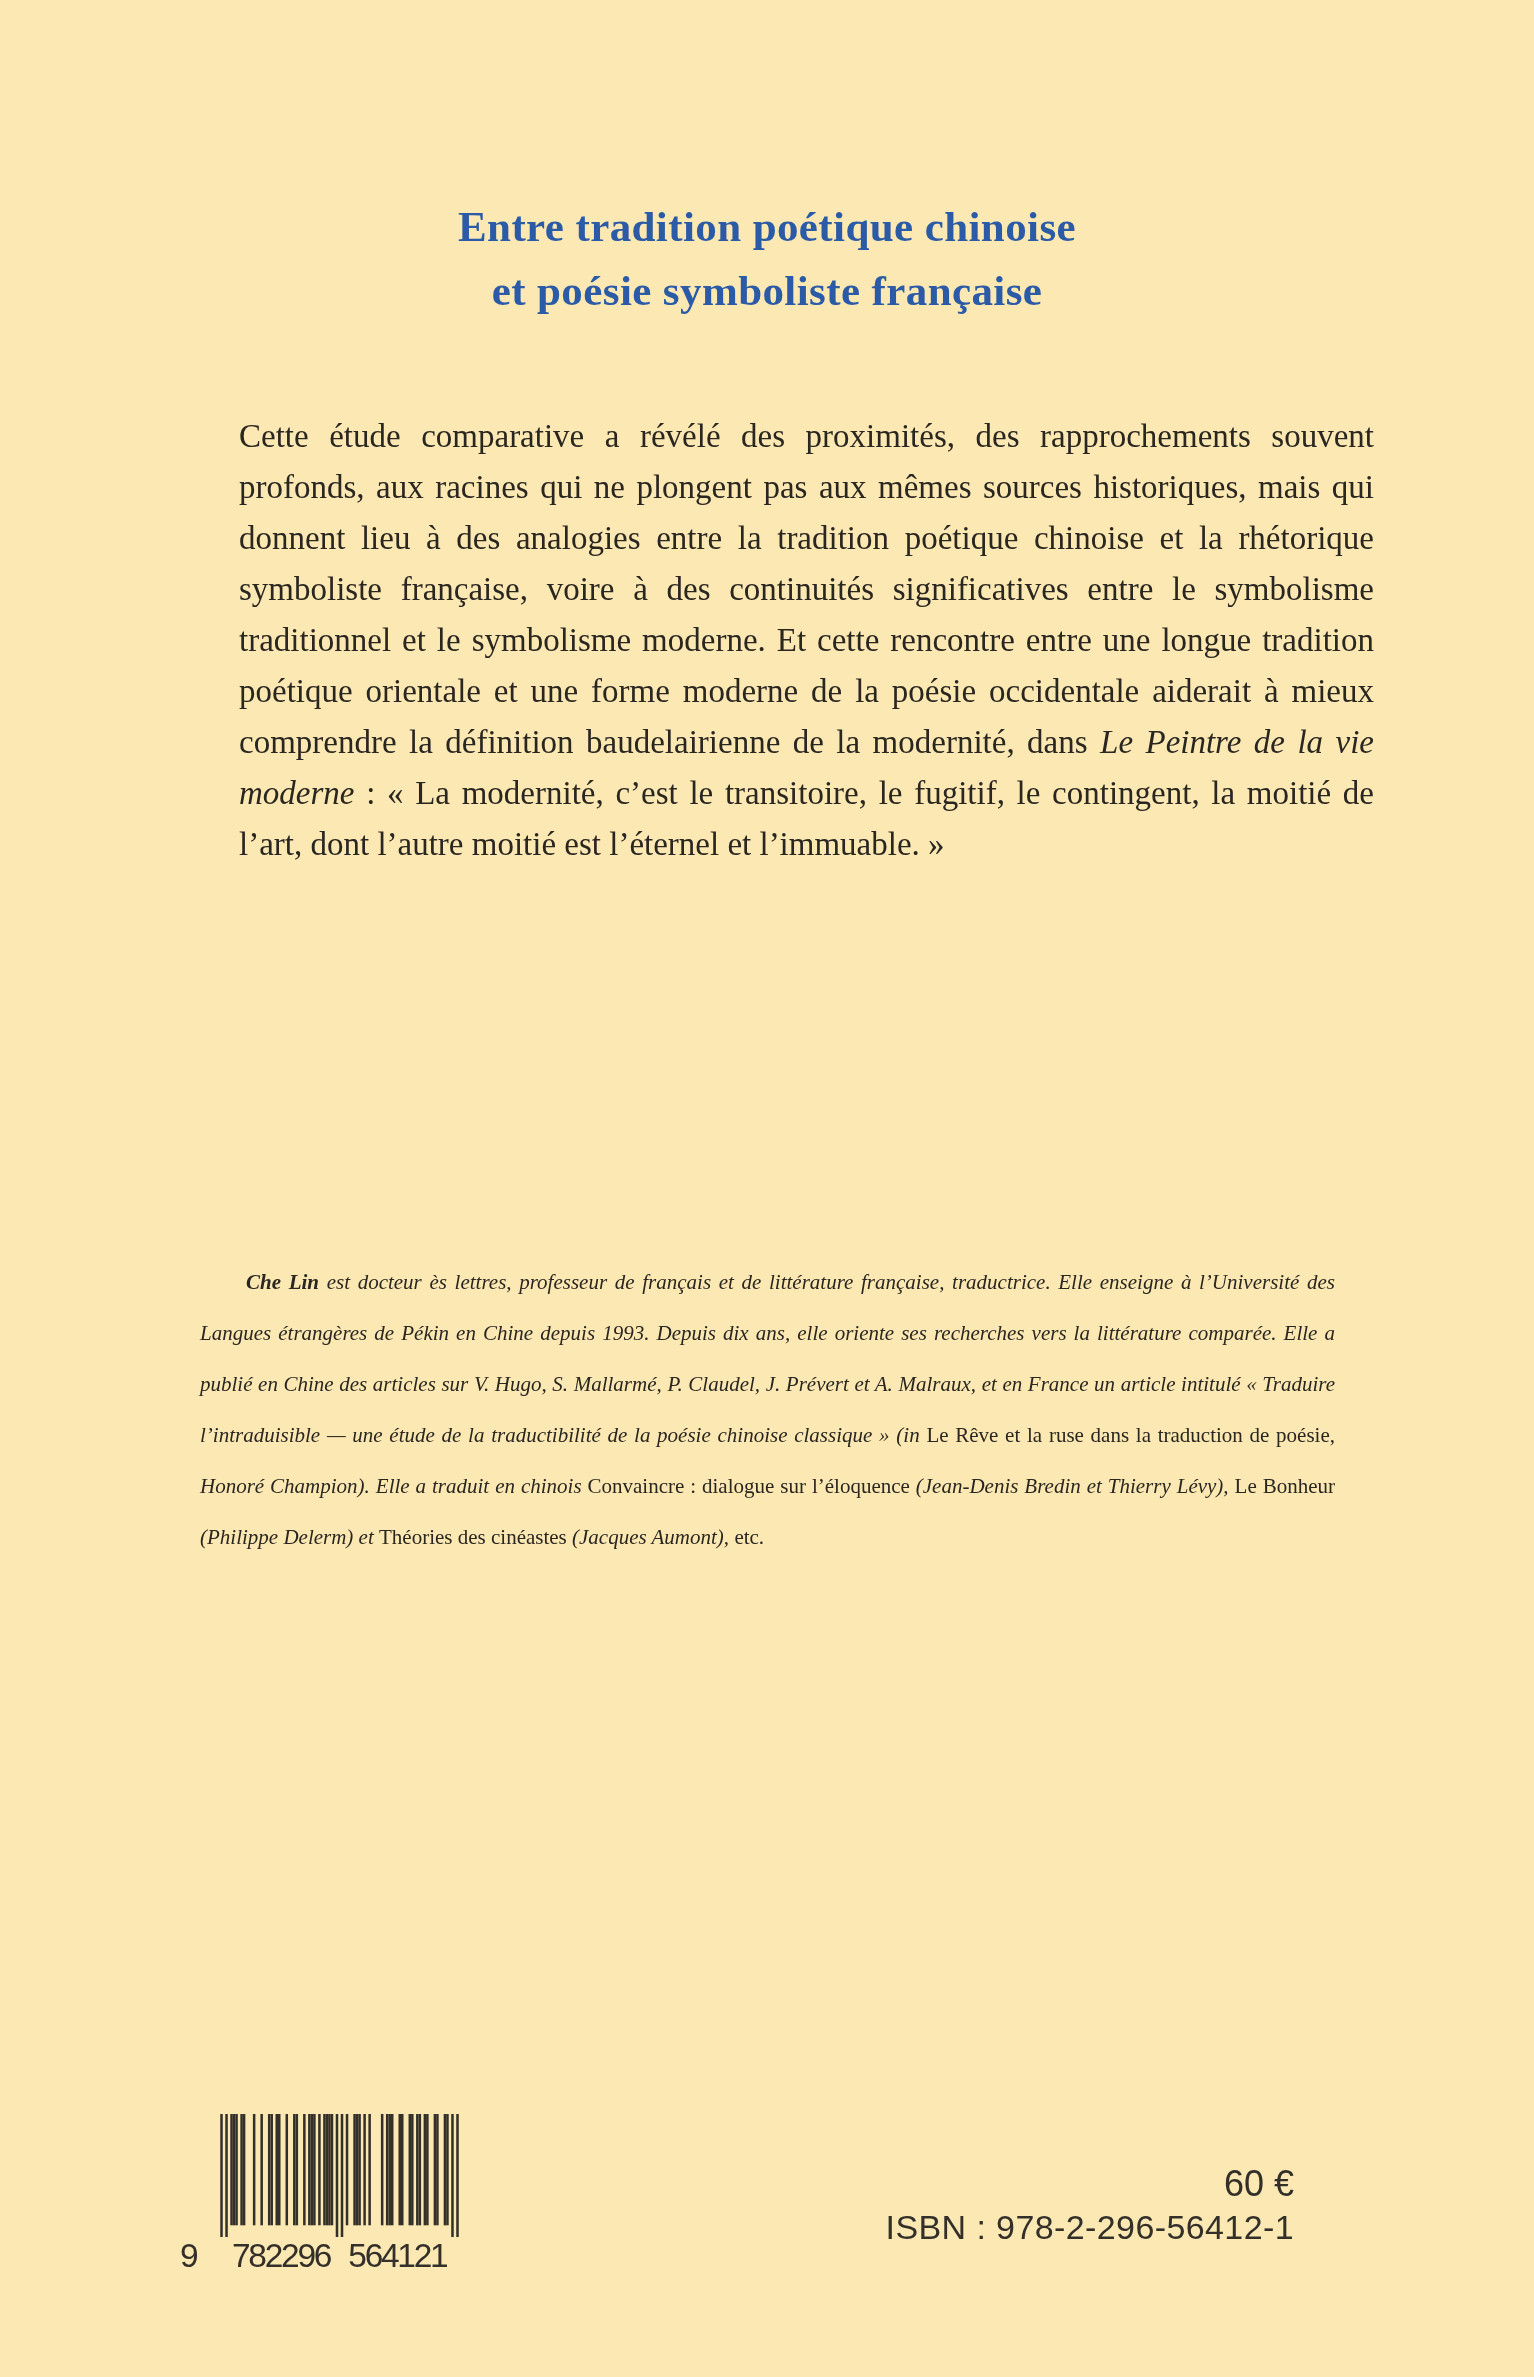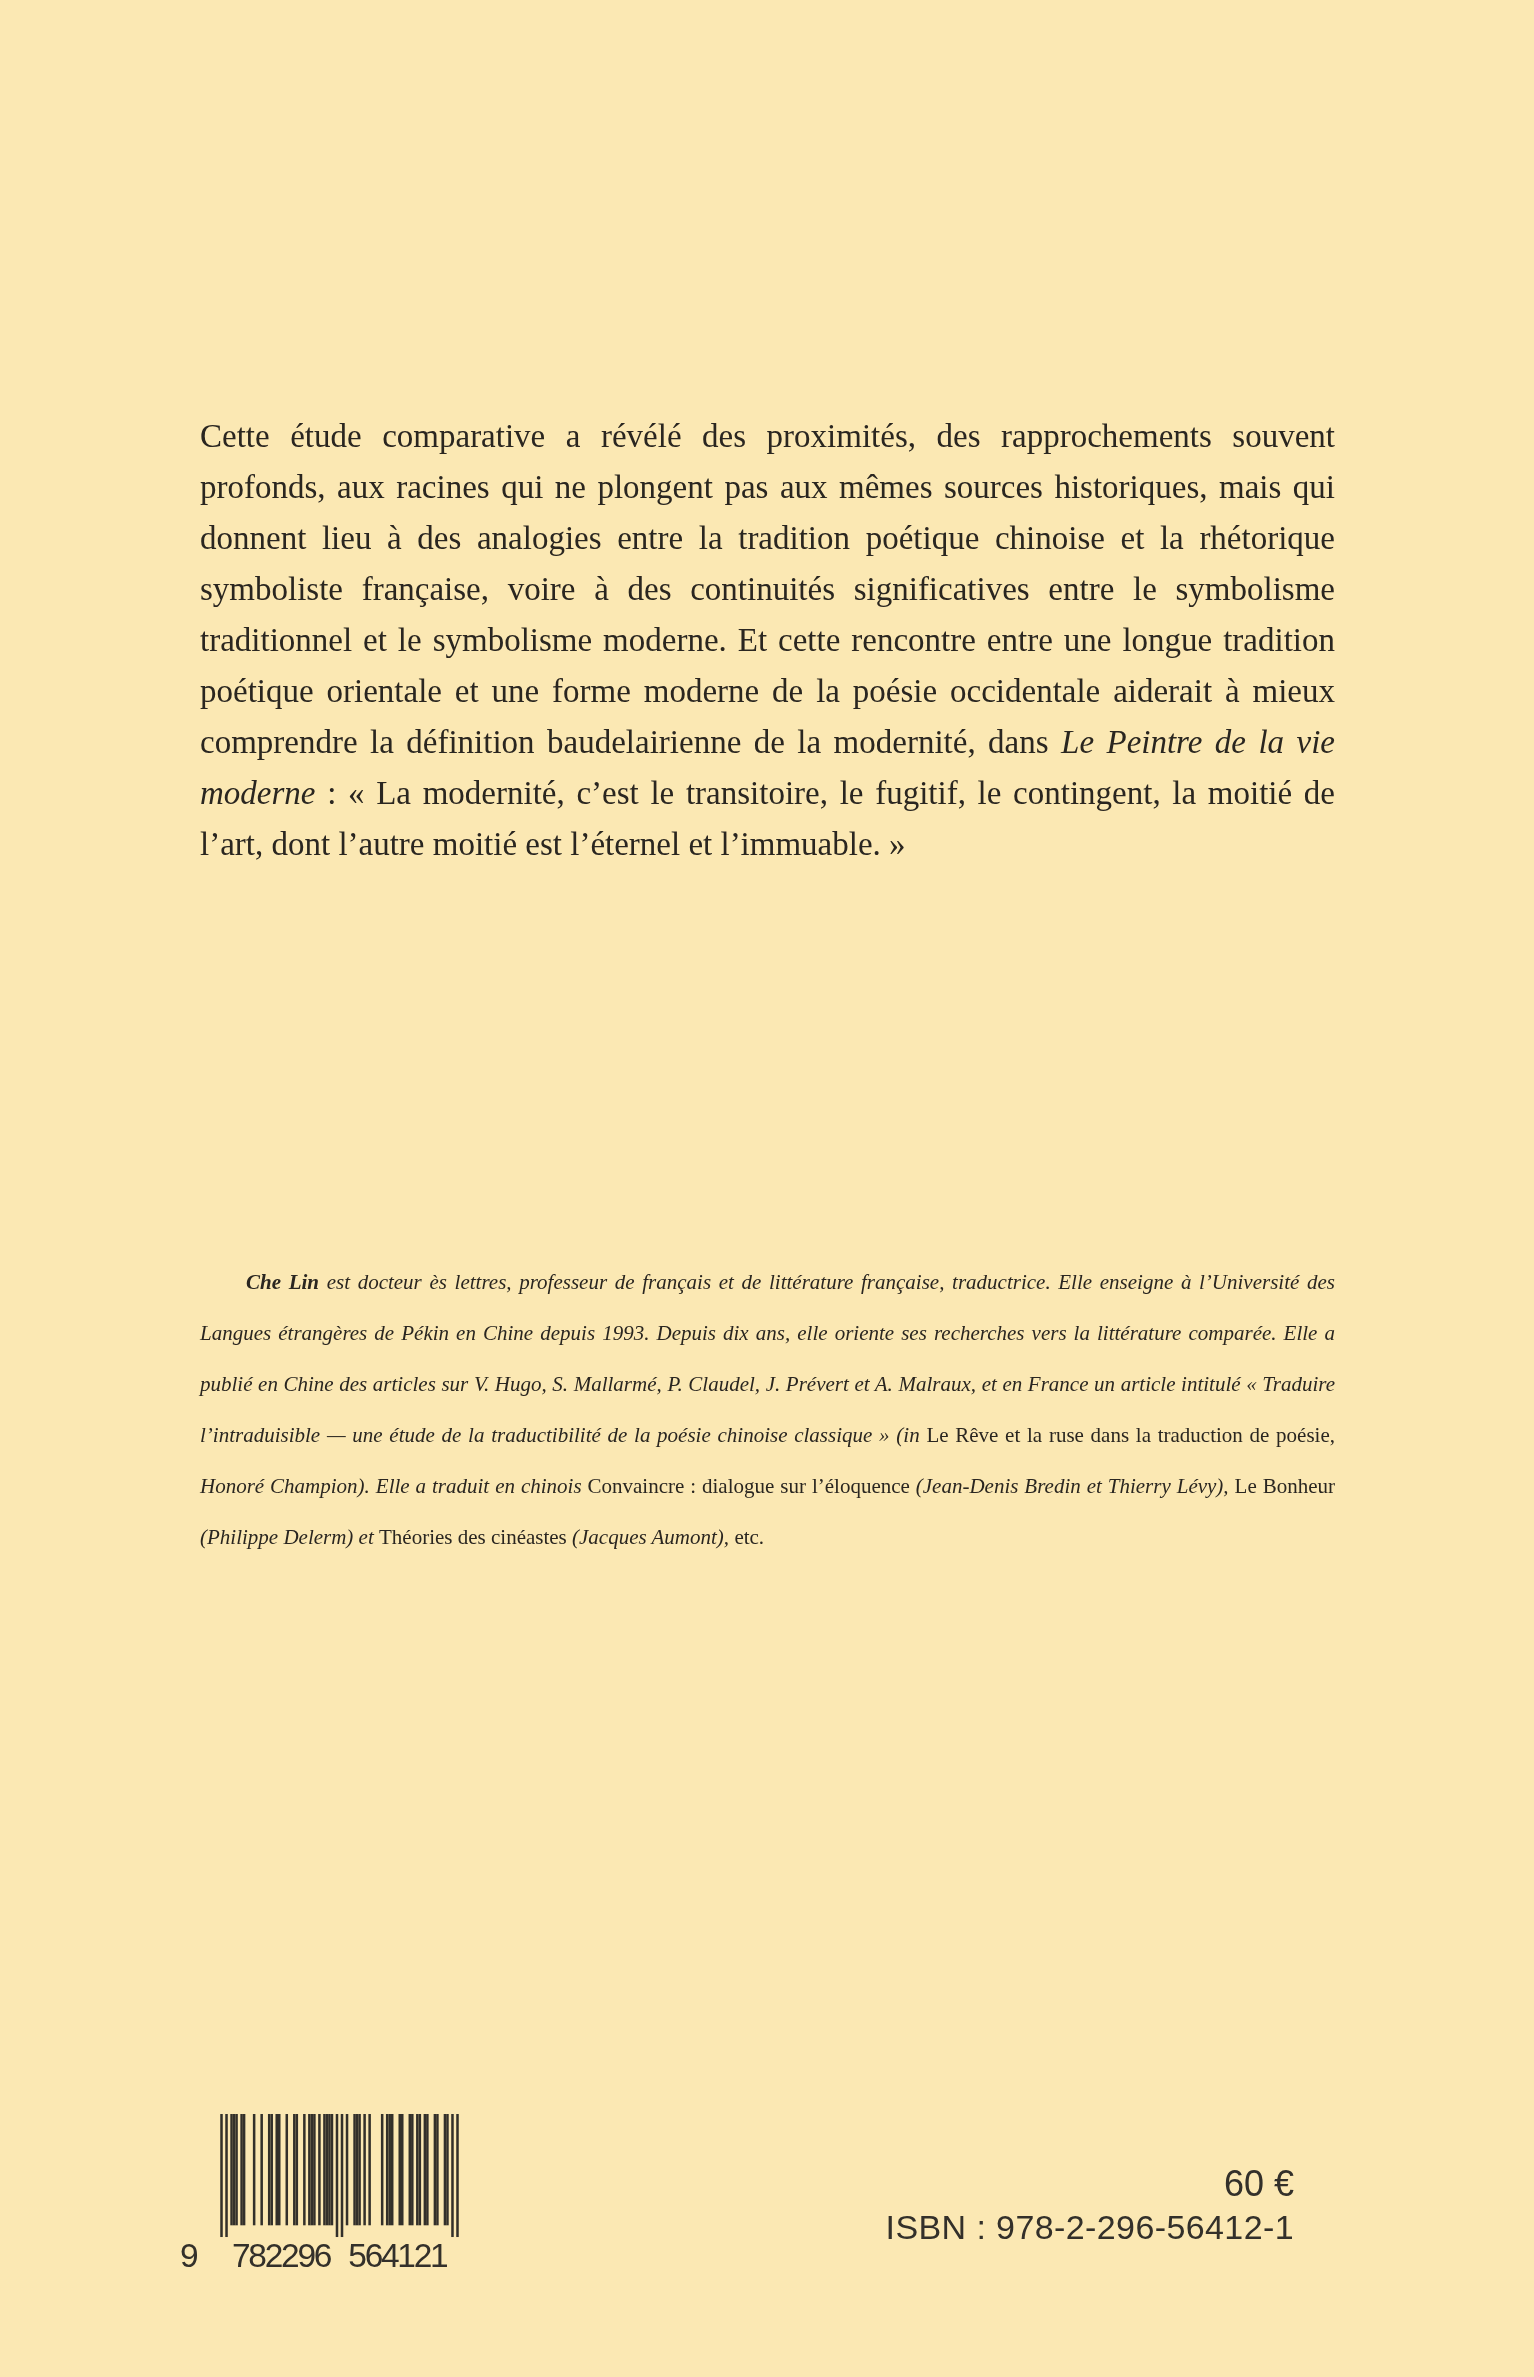--- a/index.html
+++ b/index.html
@@ -41,22 +41,26 @@
     font-family:"Liberation Sans", sans-serif;
   }
   .price { font-size:36px; line-height:42px; }
   .isbn  { font-size:34px; line-height:40px; margin-top:2px; letter-spacing:0.4px; }
 </style>
 </head>
 <body style="background: rgb(251, 232, 179);">
 
 <div class="cover">
 
+  <div class="title" style="color: rgb(43, 91, 166);">
+    <div>Entre tradition poétique chinoise</div>
+    <div>et poésie symboliste française</div>
+  </div>
 
-  <div class="synopsis" style="color: rgb(42, 38, 32);">
+  <div class="synopsis" style="color: rgb(42, 38, 32); margin-left: 39px;">
     <p><span>Cette étude comparative a révélé des proximités, des rapprochements souvent profonds, aux racines qui ne plongent pas aux mêmes sources historiques, mais qui donnent lieu à des analogies entre la tradition poétique chinoise et la rhétorique symboliste française, voire à des continuités significatives entre le symbolisme traditionnel et le symbolisme moderne. Et cette rencontre entre une longue tradition poétique orientale et une forme moderne de la poésie occidentale aiderait à mieux comprendre la définition baudelairienne de la modernité, dans </span><span style="font-style: italic;">Le Peintre de la vie moderne</span><span> : « La modernité, c’est le transitoire, le fugitif, le contingent, la moitié de l’art, dont l’autre moitié est l’éternel et l’immuable. »</span></p>
   </div>
 
   <div class="bio" style="color: rgb(42, 38, 32);">
     <p><span style="font-style: italic; font-weight: bold;">Che Lin</span><span style="font-style: italic;"> est docteur ès lettres, professeur de français et de littérature française, traductrice. Elle enseigne à l’Université des Langues étrangères de Pékin en Chine depuis 1993. Depuis dix ans, elle oriente ses recherches vers la littérature comparée. Elle a publié en Chine des articles sur V. Hugo, S. Mallarmé, P. Claudel, J. Prévert et A. Malraux, et en France un article intitulé « Traduire l’intraduisible — une étude de la traductibilité de la poésie chinoise classique » (in </span><span>Le Rêve et la ruse dans la traduction de poésie,</span><span style="font-style: italic;"> Honoré Champion). Elle a traduit en chinois </span><span>Convaincre : dialogue sur l’éloquence </span><span style="font-style: italic;">(Jean-Denis Bredin et Thierry Lévy),</span><span> Le Bonheur </span><span style="font-style: italic;">(Philippe Delerm) et </span><span>Théories des cinéastes </span><span style="font-style: italic;">(Jacques Aumont),</span><span> etc.</span></p>
   </div>
 
   <div class="barcode-block">
       <svg width="239" height="159" viewBox="0 0 285 190">
         <rect x="0" y="0" width="3" height="147" fill="#33302a"></rect>

